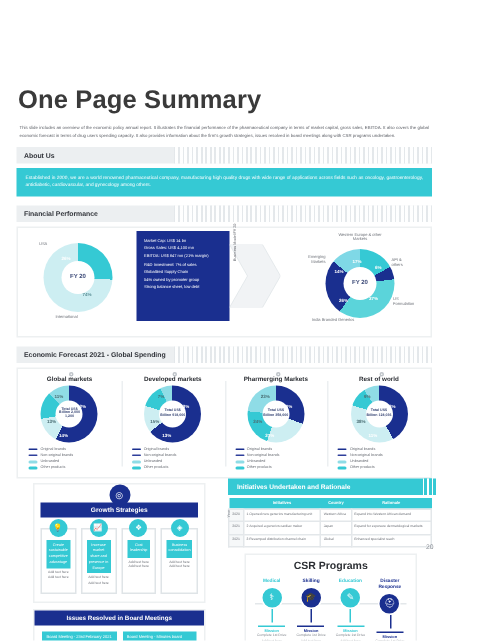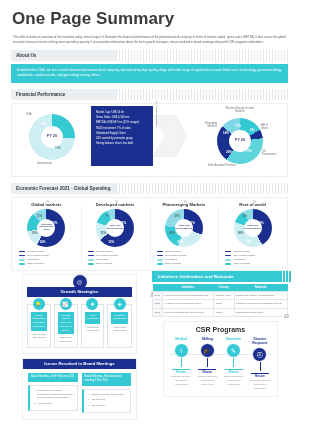--- a/index.html
+++ b/index.html
@@ -4,21 +4,21 @@
 <style>
   * { box-sizing: border-box; margin:0; padding:0; }
   html,body { width:298px; height:427px; }
   body {
     font-family: "Liberation Sans", sans-serif;
     background:#ffffff;
     color:#2f3136;
     position:relative;
     overflow:hidden;
   }
-  .slide { position:relative; width:298px; height:323px; padding:0; }
+  .slide { position:relative; width:298px; height:323px; padding:0;margin-top:48px; }
 
   
   .page-title {
     font-size:17px; font-weight:bold; color:#3a3a3a;
     padding:9px 0 0 12px; letter-spacing:.1px;
   }
   .intro {
     font-size:2.9px; line-height:1.55; color:#5c5f66;
     padding:6px 12px 0 13px; text-align:justify;
   }

